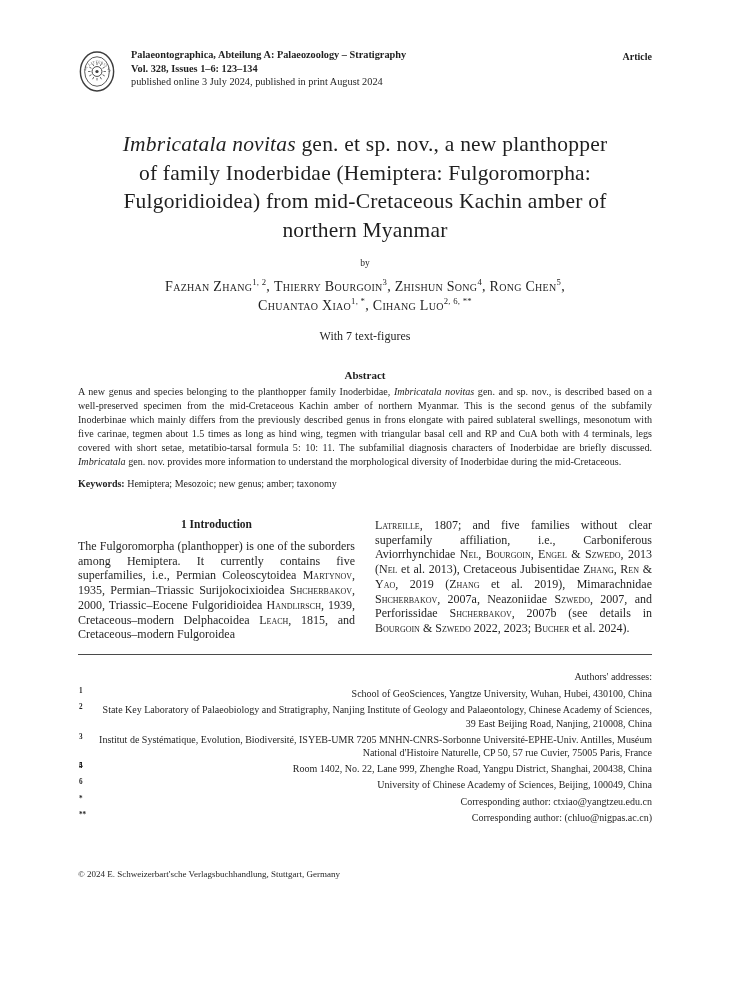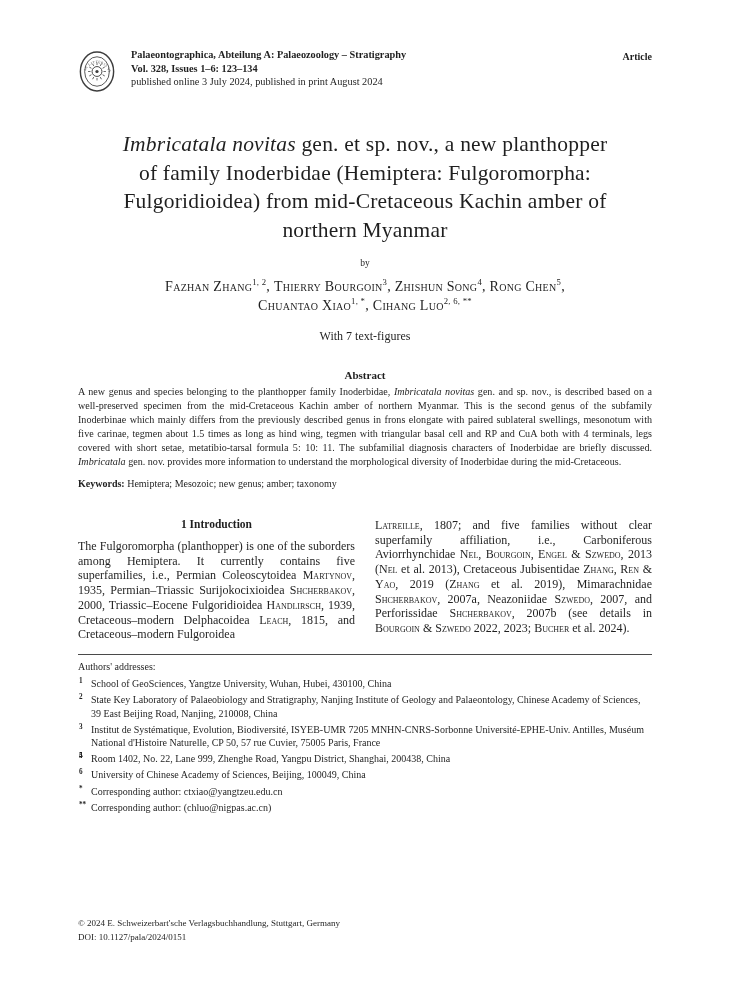--- a/index.html
+++ b/index.html
@@ -50,30 +50,30 @@
   .keywords-line { margin:9px 0 0 0; font-size:10px; }
 
   
   .intro { display:flex; gap:20px; margin-top:29px; }
   .intro .col { width:277px; }
   .intro-heading { margin:0 0 9px 0; text-align:center; font-size:11.5px; font-weight:bold; }
   .intro p { margin:0; font-size:12px; line-height:14.7px; text-align:justify; }
 
   
   .addresses-divider { border:none; border-top:1px solid #4a4a4a; margin:12px 0 0 0; }
-  .addresses { margin-top:5px; font-size:10px; line-height:13.2px; }
+  .addresses { margin-top:15px; font-size:10px; line-height:13.2px;text-align:right; }
   .addresses-heading { margin-bottom:4px; }
   .address-item { position:relative; padding-left:13px; margin-bottom:3px; }
   .address-item .marker {
     position:absolute; left:1px; top:-2px; font-size:7.2px; font-weight:bold;
   }
 
   
   .footer {
-    position:absolute; left:78px; right:78px; top:917px;
+    position:absolute; left:78px; right:78px; top:868px;
     display:flex; justify-content:space-between;
     font-size:9px; line-height:13.5px;
   }
   .footer .right { text-align:right; }
   .price { margin-left:16px; }
 </style>
 </head>
 <body>
 
 <div class="page">
@@ -169,17 +169,16 @@
     </div>
     <div class="address-item">
       <span class="marker">**</span>
       <span>Corresponding author: (chluo@nigpas.ac.cn)</span>
     </div>
   </div>
 
   <div class="footer">
     <div class="left">
       <div>© 2024 E. Schweizerbart'sche Verlagsbuchhandlung, Stuttgart, Germany</div>
-      <div>DOI: 10.1127/pala/2024/0151</div>
     </div>
   </div>
 
 </div>
 
 </body></html>

